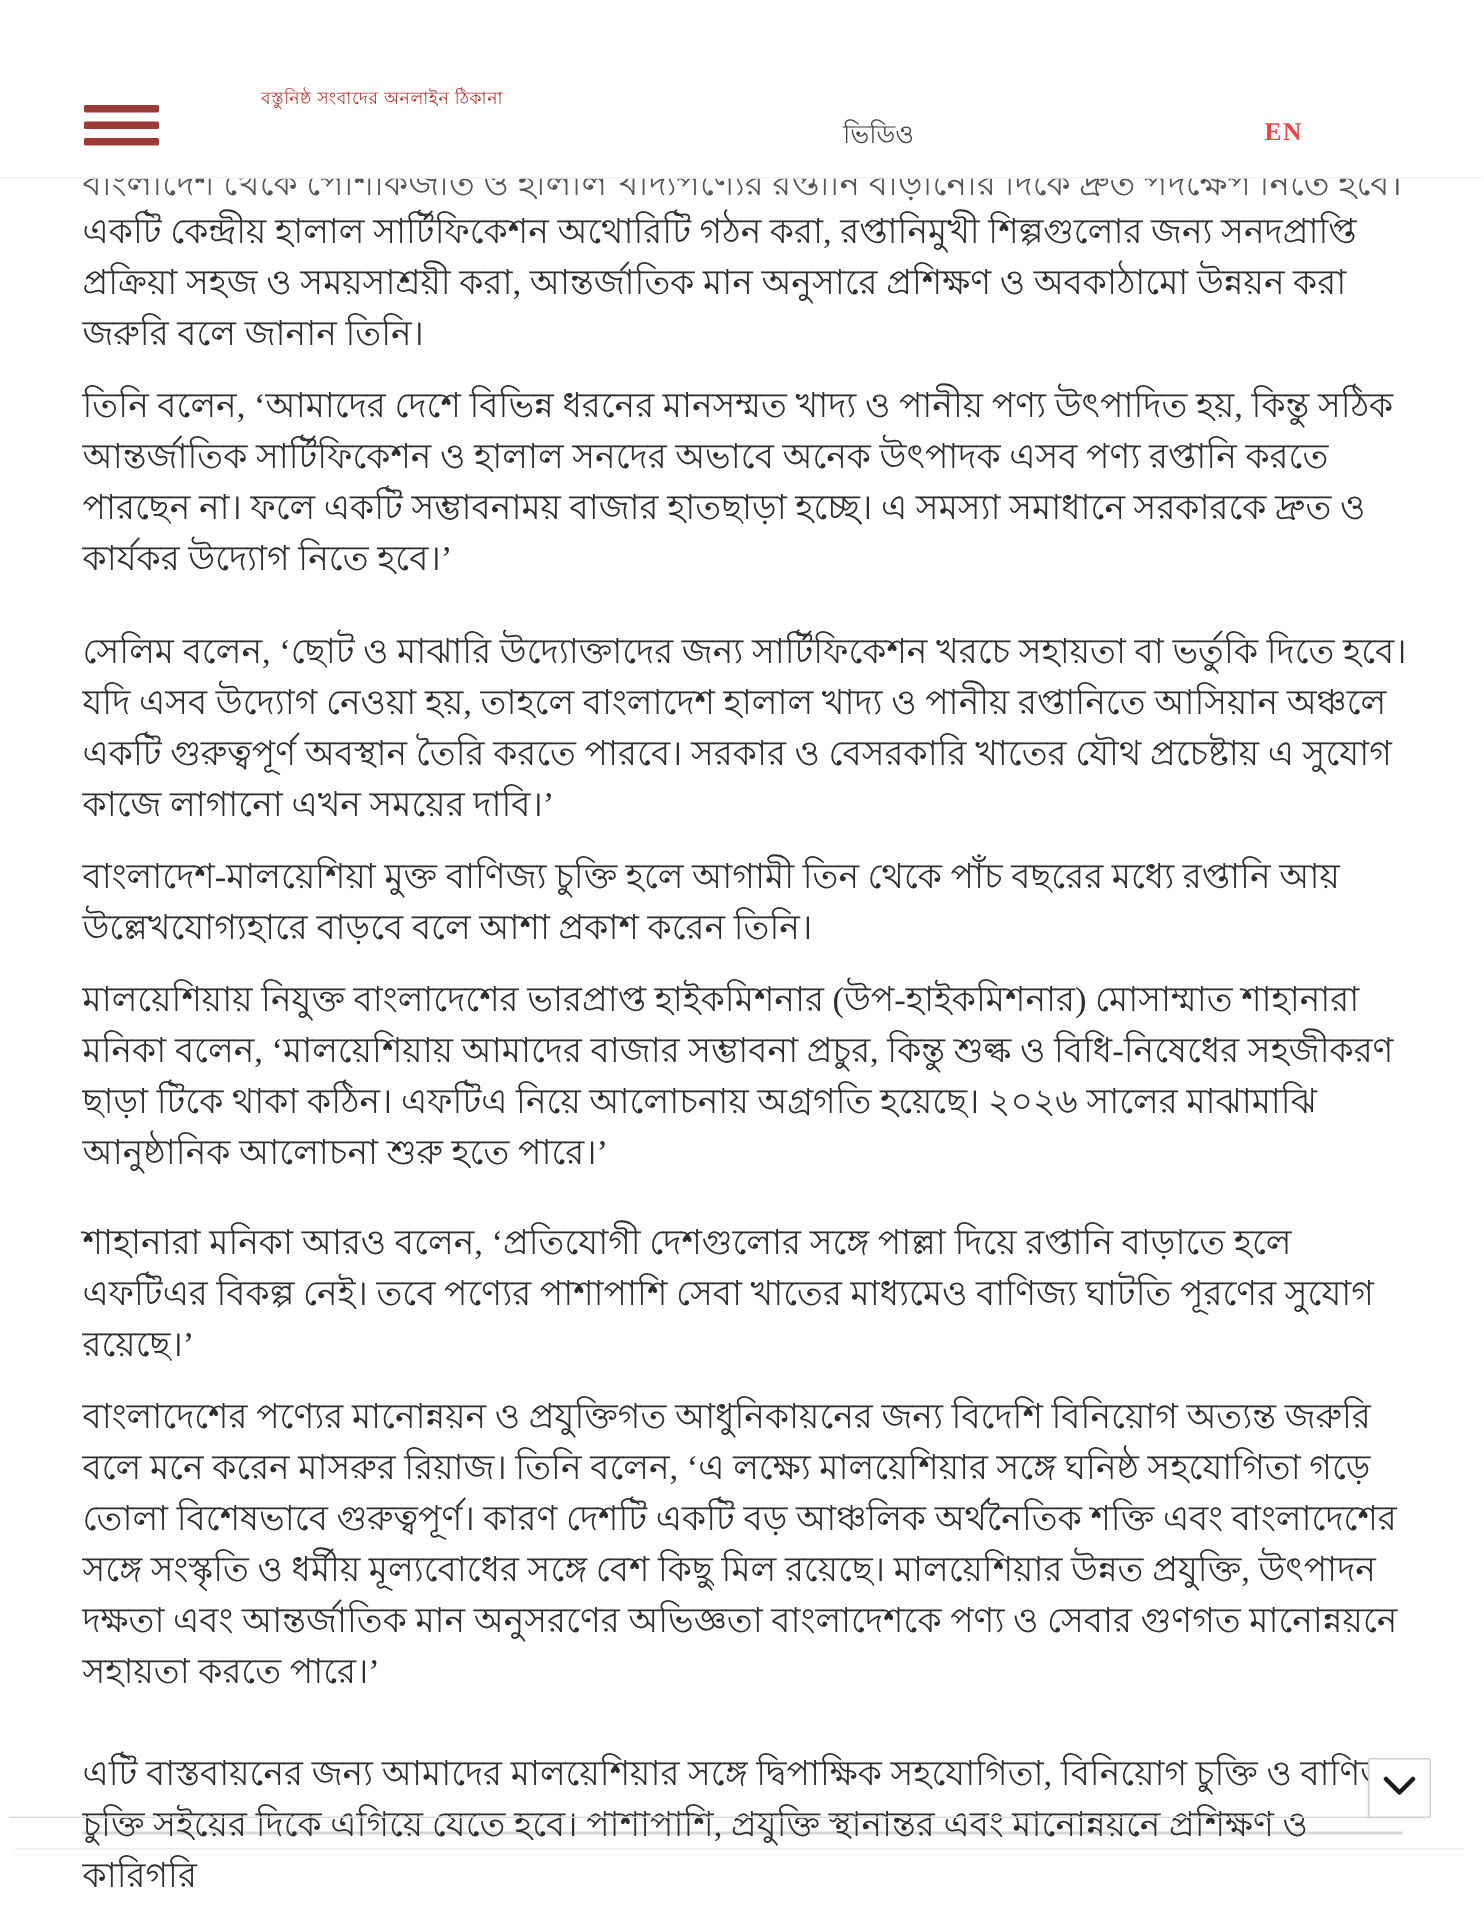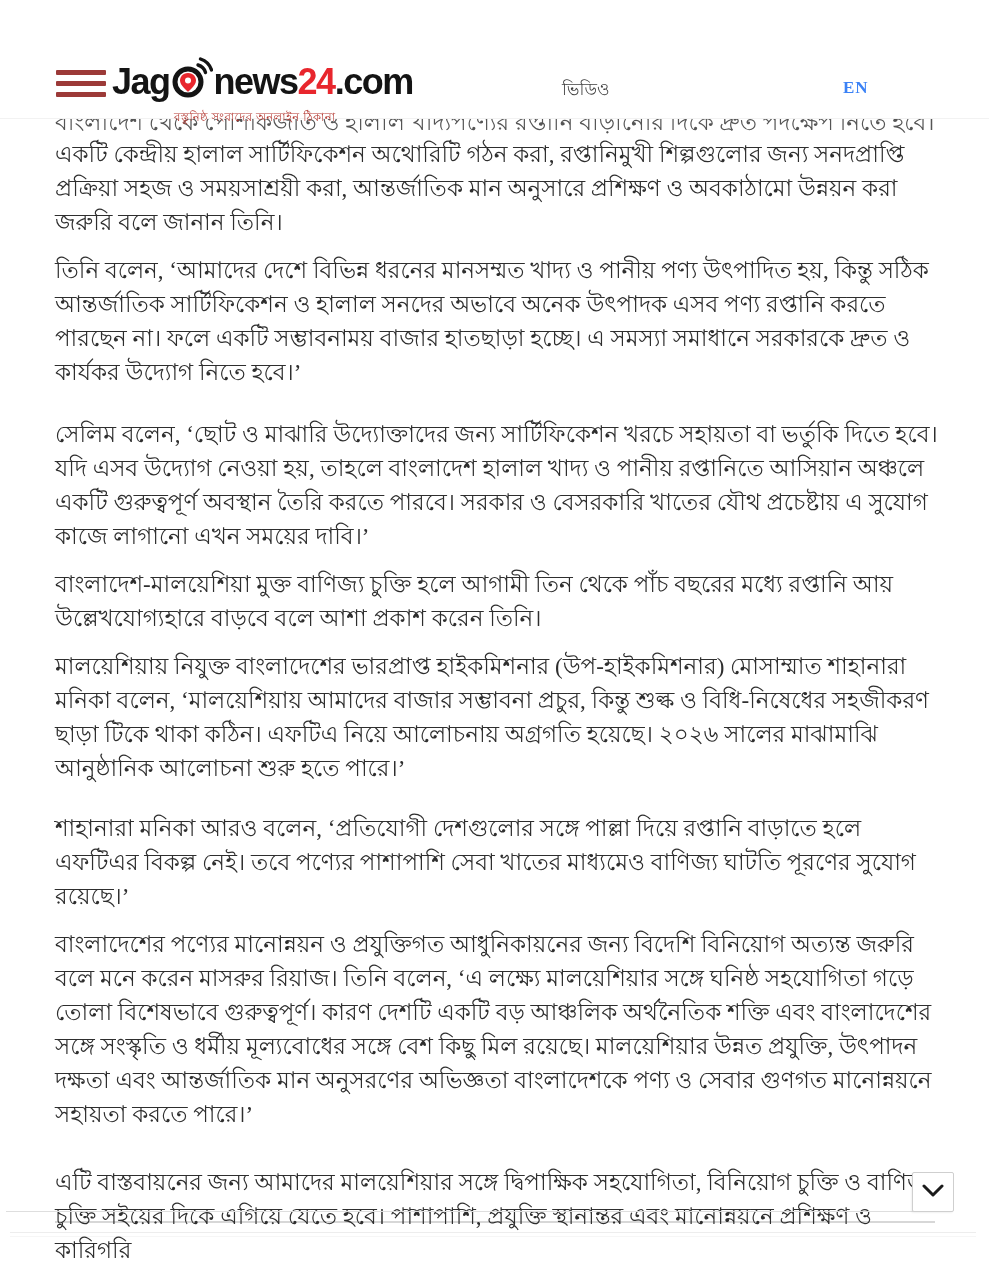--- a/index.html
+++ b/index.html
@@ -70,21 +70,21 @@
     cursor: pointer;
     background: none; border: none; padding: 0;
     font-family: "Liberation Sans", sans-serif;
   }
   .nav-lang {
     position: absolute;
     left: 843px; top: 78px;
     font-size: 17px;
     font-weight: 700;
     letter-spacing: 1px;
-    color: #3b82f6;
+    color: #ef4444;
     cursor: pointer;
     background: none; border: none; padding: 0;
     font-family: "Liberation Serif", serif;
   }
 
   
   .article {
     position: absolute;
     top: 118px;
     left: 55px;
@@ -162,36 +162,20 @@
 
   <header class="header">
 
     <button class="hamburger" aria-label="menu">
       <div class="bar"></div>
       <div class="bar"></div>
       <div class="bar"></div>
     </button>
 
     <div class="brand">
-      <div class="brand-line">
-        <span>Jag</span>
-
-        <span class="logo-o-icon">
-          <svg width="42" height="44" viewBox="0 0 42 44">
-            <path d="M27 9 a11 11 0 0 1 7.5 7.5" fill="none" stroke="#141414" stroke-width="3.4" stroke-linecap="round"></path>
-            <path d="M29.5 3 a17 17 0 0 1 11 11" fill="none" stroke="#141414" stroke-width="3.4" stroke-linecap="round"></path>
-            <circle cx="17" cy="26" r="13" fill="#ffffff" stroke="#141414" stroke-width="5"></circle>
-            <path d="M17 17 c-5.5 0 -8 4.2 -8 7.6 c0 5 8 11.4 8 11.4 c0 0 8 -6.4 8 -11.4 c0 -3.4 -2.5 -7.6 -8 -7.6 z" fill="#e8262d"></path>
-            <circle cx="17" cy="24.6" r="3" fill="#ffffff"></circle>
-          </svg>
-        </span>
-        <span>news</span>
-          <span class="logo-24">24</span>
-          <span>.com</span>
-      </div>
       <div class="brand-tagline">বস্তুনিষ্ঠ সংবাদের অনলাইন ঠিকানা</div>
     </div>
 
     <button class="nav-video">ভিডিও</button>
     <button class="nav-lang">EN</button>
   </header>
 
   <main class="article">
 
     <div class="clip-top">

